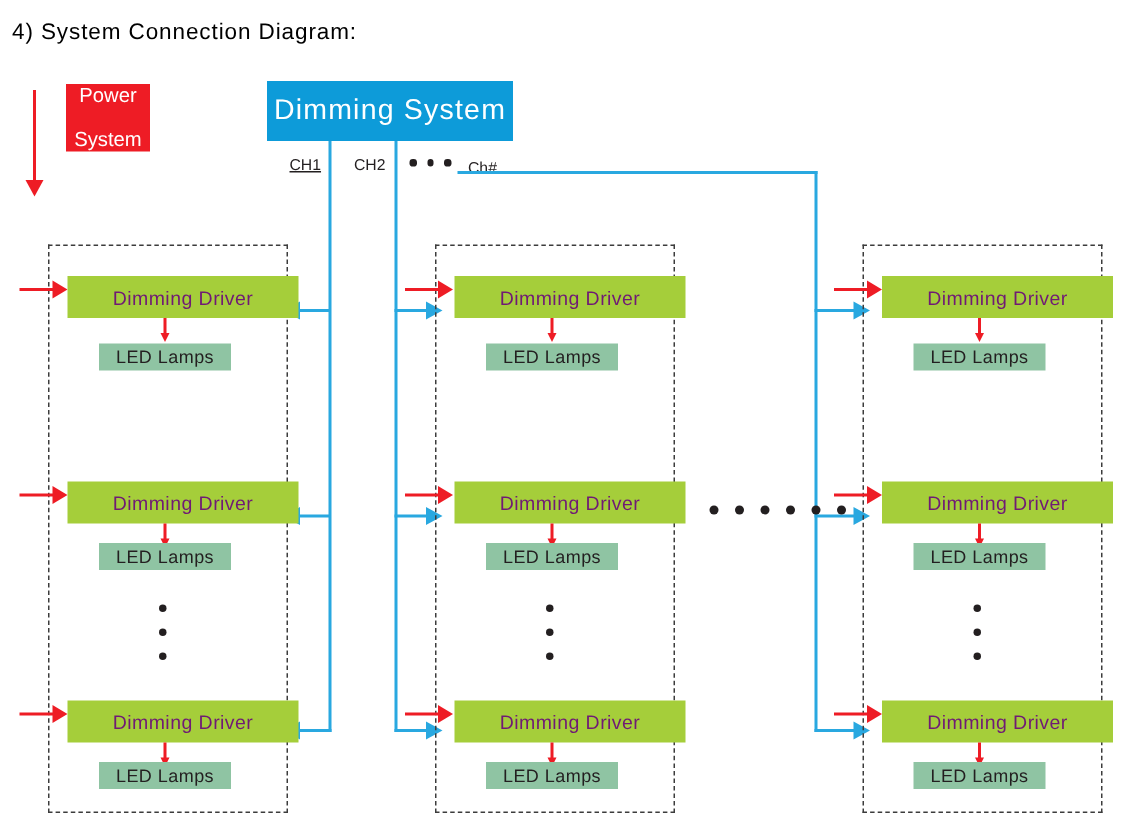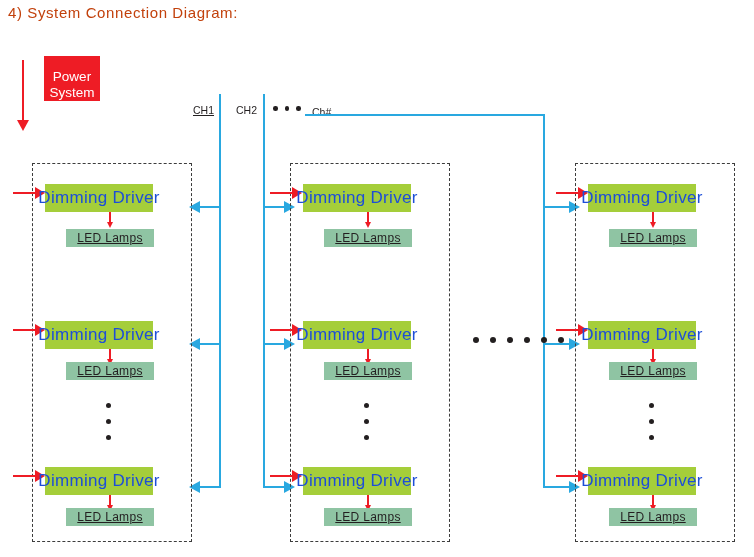--- a/index.html
+++ b/index.html
@@ -15,41 +15,41 @@
     width: 754px;
     height: 557px;
     background: #ffffff;
     overflow: hidden;
   }
   .abs { position: absolute; }
 
   
   #title {
     left: 8px;
-    top: 4px;
+    top: 13px;
     font-size: 15px;
-    color: #c2410c;
+    color: #000000;
     letter-spacing: 0.6px;
     white-space: nowrap;
   }
 
   
   #power-supply-box {
     left: 44px;
     top: 56px;
     width: 56px;
     height: 45px;
     background: #ee1c25;
     color: #ffffff;
     font-size: 13.5px;
     line-height: 16px;
     text-align: center;
     display: flex;
     flex-direction: column;
-    justify-content: flex-end;
+    justify-content: space-between;
     align-items: center;
   }
   #power-supply-box span { display: block; }
 
   
   #dimming-system-box {
     left: 178px;
     top: 54px;
     width: 164px;
     height: 40px;
@@ -71,43 +71,42 @@
   
   .group-box {
     border: 1.6px dashed #3c3c3c;
     top: 163px;
     height: 379px;
     box-sizing: border-box;
   }
 
   
   .driver-box {
-    width: 108px;
+    width: 154px;
     height: 28px;
     background: #a5ce3a;
-    color: #1d4ed8;
-    font-size: 17px;
+    color: #701a75;
+    font-size: 13px;
     letter-spacing: 0.3px;
     display: flex;
     align-items: center;
     justify-content: center;
     white-space: nowrap;
   }
   .lamp-box {
     width: 88px;
     height: 18px;
     background: #8fc4a3;
     color: #231f20;
     font-size: 12px;
     letter-spacing: 0.3px;
     display: flex;
     align-items: center;
     justify-content: center;
     white-space: nowrap;
-    text-decoration: underline;
   }
 
   
   .v-line  { background: #29a8e0; width: 2px; }
   .h-line  { background: #29a8e0; height: 2px; }
   .red-v   { background: #ee1c25; width: 2px; }
   .red-h   { background: #ee1c25; height: 2px; }
 
   
   .arrow-right-red {
@@ -158,20 +157,23 @@
   <div class="abs" id="title">4) System Connection Diagram:</div>
 
   <div class="abs red-v" style="left:22px; top:60px; height:62px;"></div>
   <div class="abs arrow-down-red" style="left:17px; top:120px;"></div>
 
   <div class="abs" id="power-supply-box">
     <span>Power</span>
     <span>System</span>
   </div>
 
+  <div class="abs" id="dimming-system-box">
+    <span>Dimming System</span>
+  </div>
 
   <div class="abs ch-label" style="left:193px; top:104px;text-decoration:underline;">CH1</div>
   <div class="abs ch-label" style="left:236px; top:104px;">CH2</div>
   <div class="abs chdots" style="left:273px; top:106px;">
     <span class="dot"></span>
     <span class="dot"></span>
     <span class="dot"></span>
   </div>
   <div class="abs ch-label" style="left:312px; top:106px;">Ch#</div>
 

